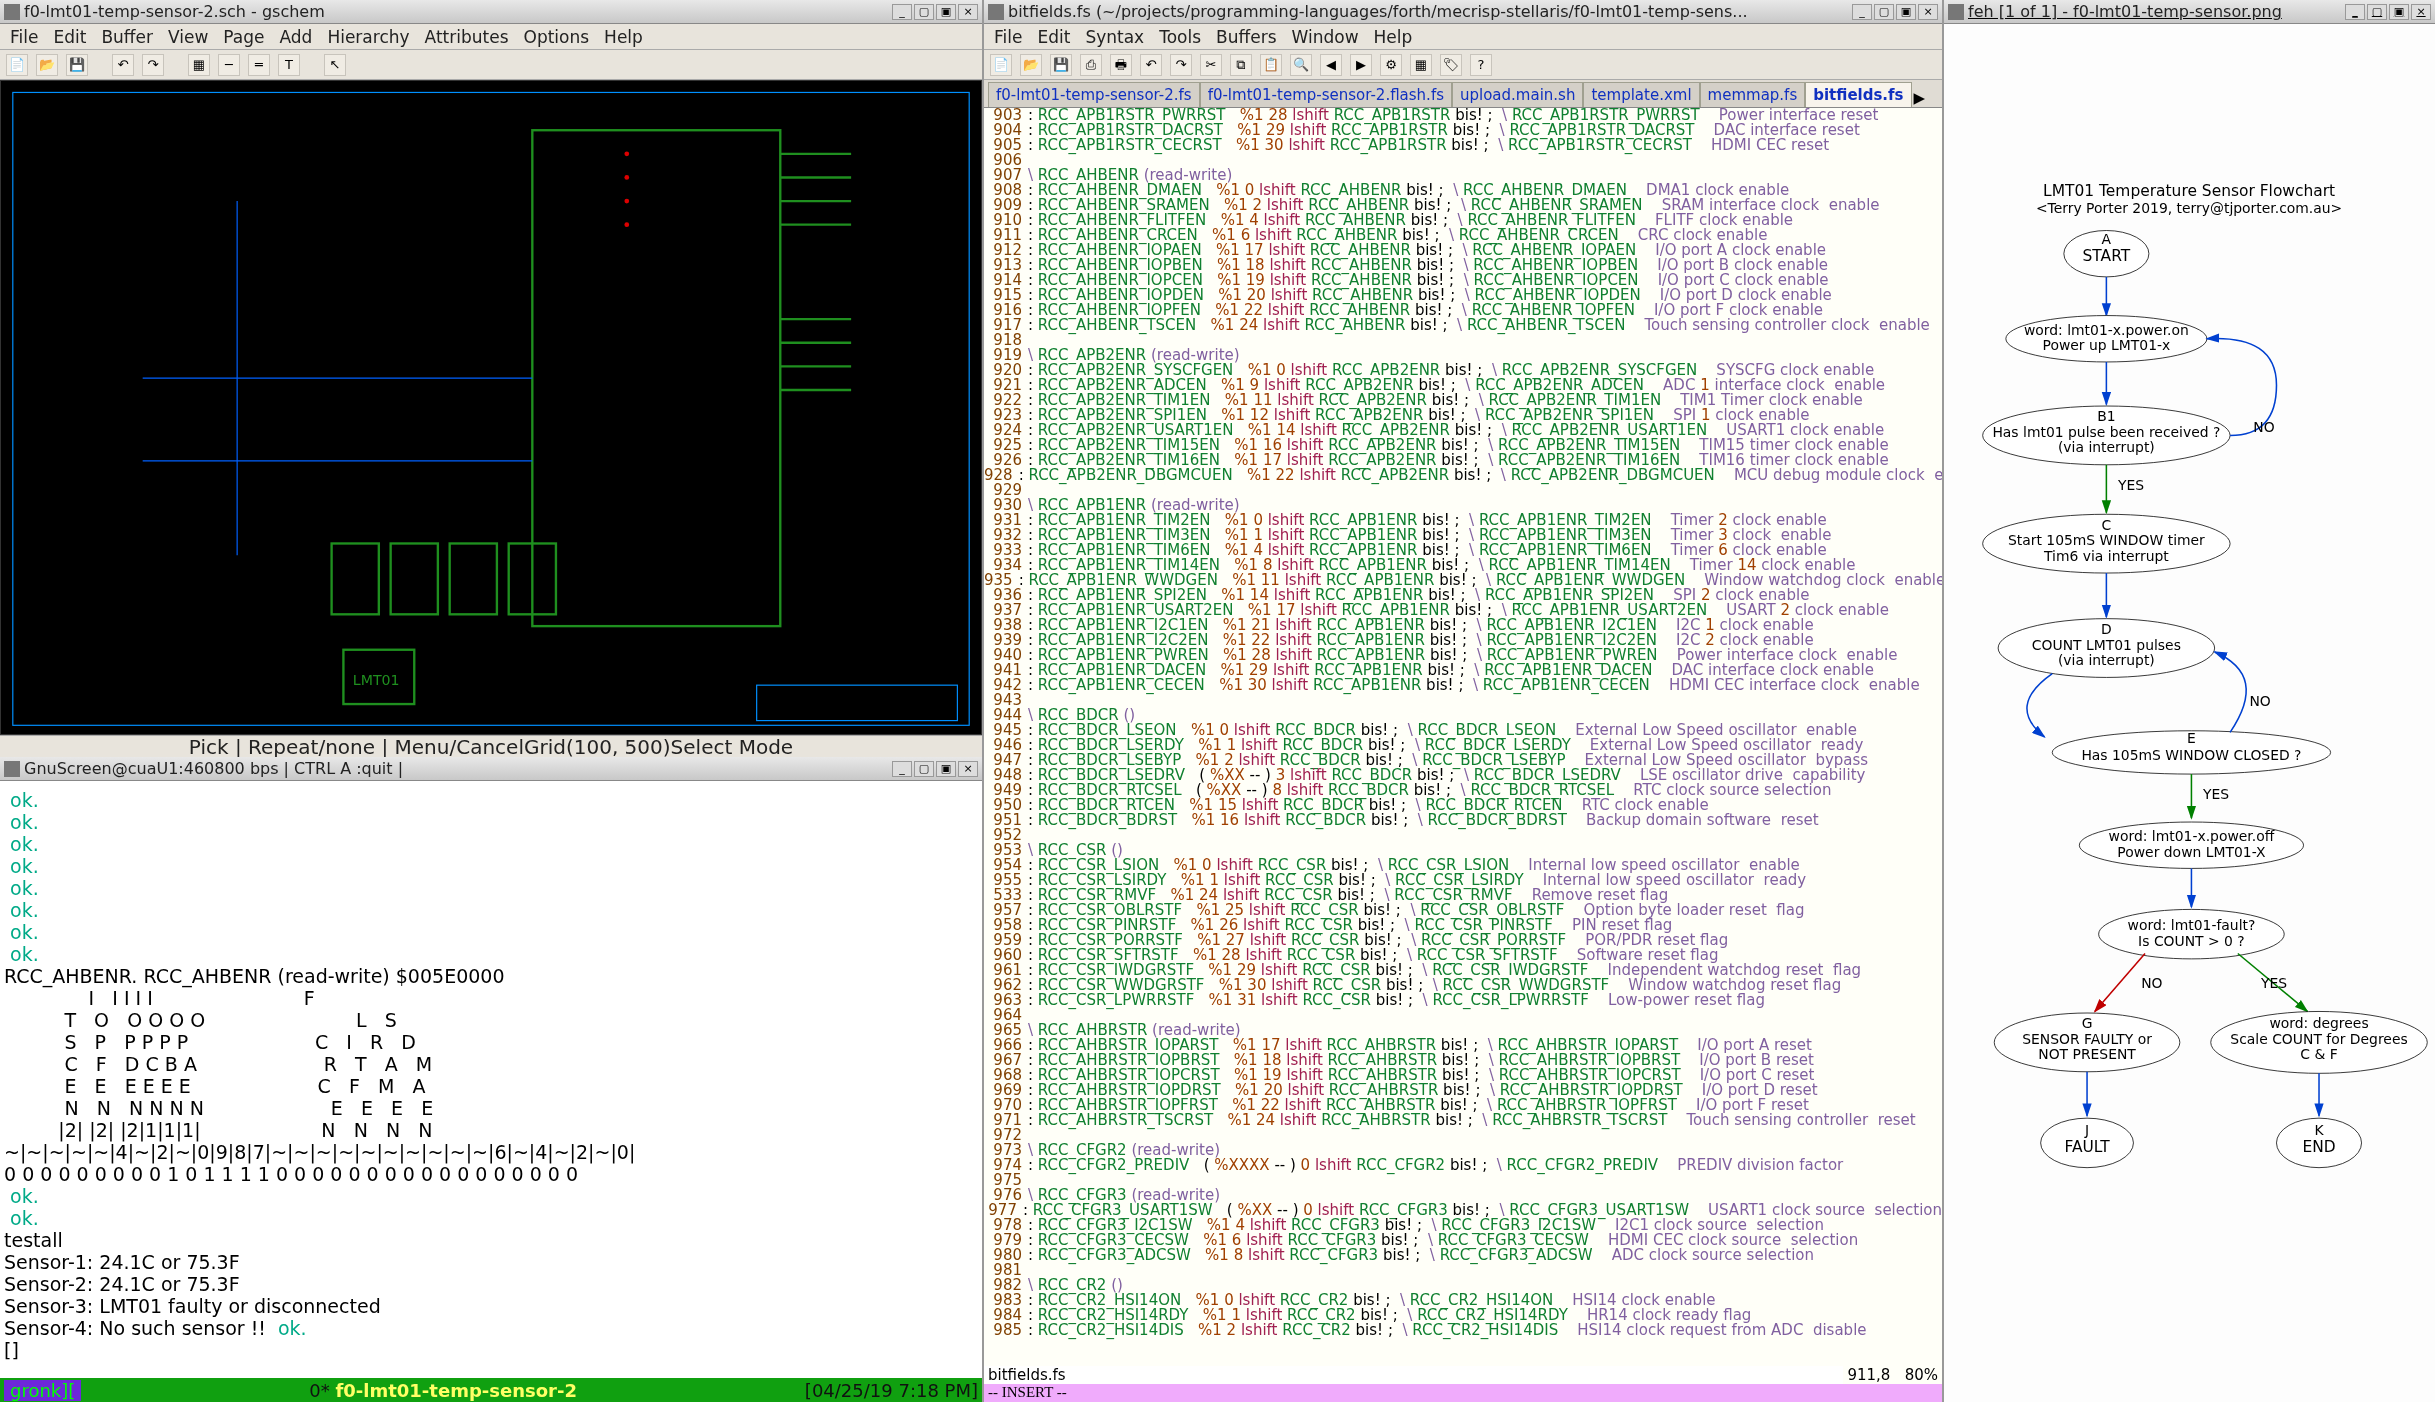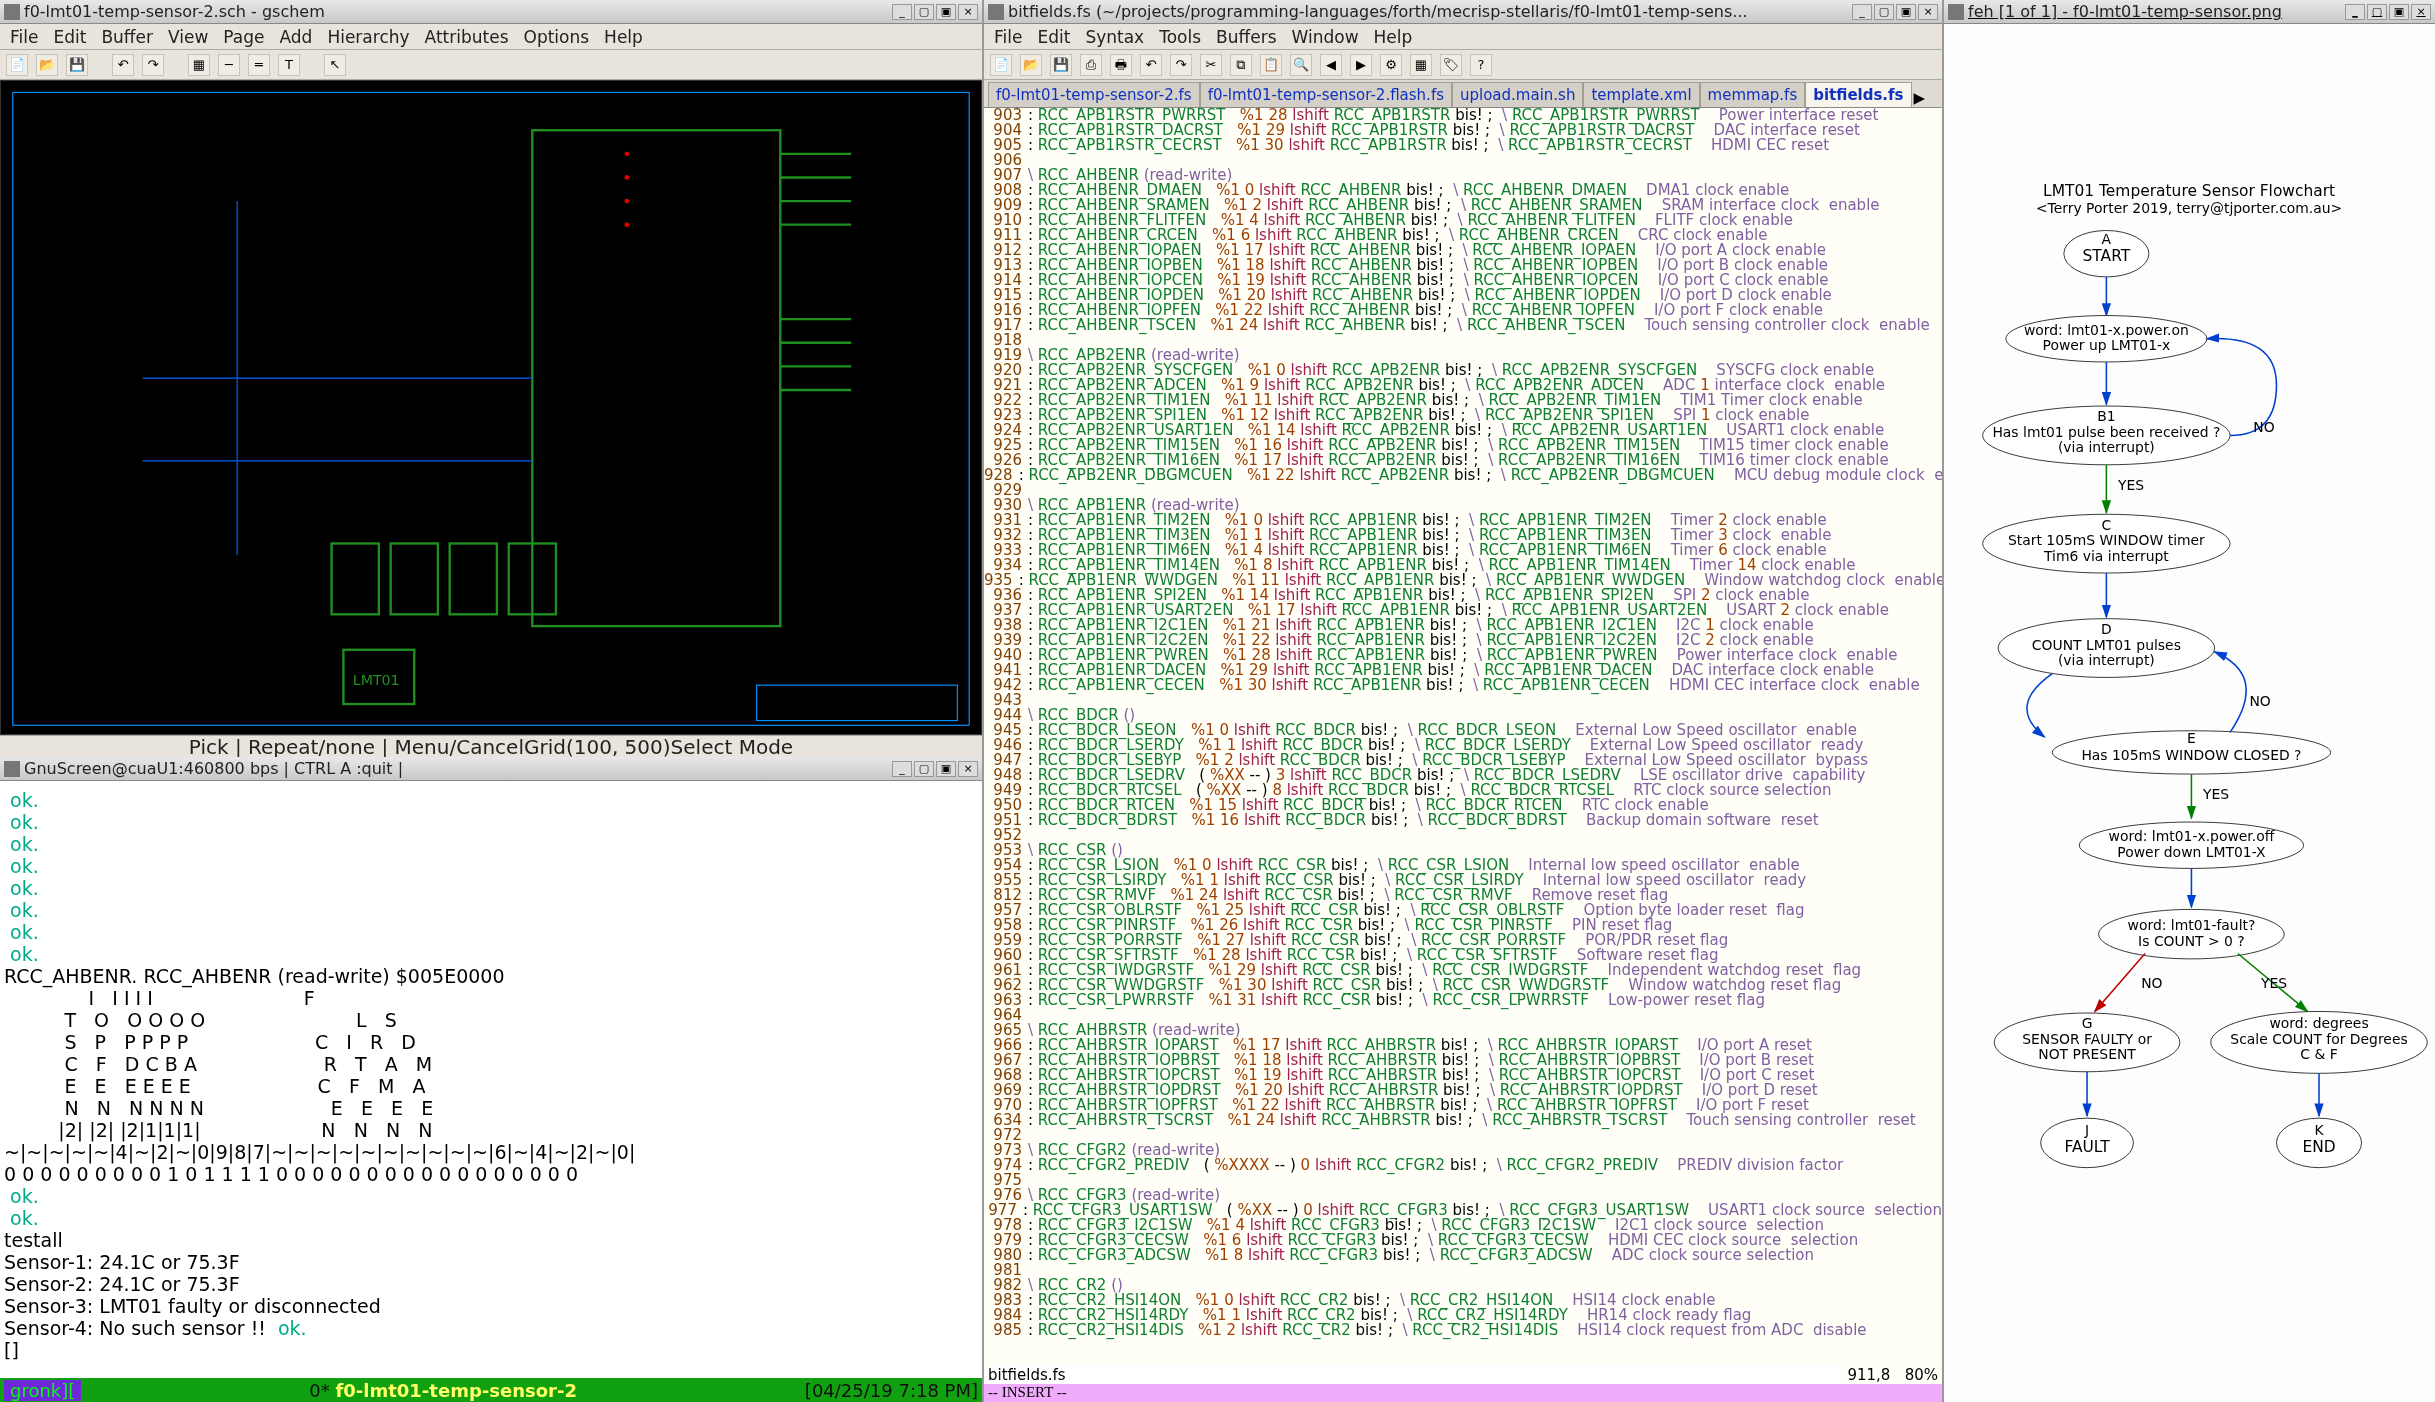--- a/index.html
+++ b/index.html
@@ -262,36 +262,36 @@
       <div class="line"><span class="ln">946</span><span class="lc">: <span class="cA">RCC_BDCR_LSERDY</span>   <span class="cE">%1</span> <span class="cE">1</span> <span class="cB">lshift</span> <span class="cA">RCC_BDCR</span> bis! ;  <span class="cD">\ <span class="cA">RCC_BDCR_LSERDY</span>    External Low Speed oscillator  ready</span></span></div>
       <div class="line"><span class="ln">947</span><span class="lc">: <span class="cA">RCC_BDCR_LSEBYP</span>   <span class="cE">%1</span> <span class="cE">2</span> <span class="cB">lshift</span> <span class="cA">RCC_BDCR</span> bis! ;  <span class="cD">\ <span class="cA">RCC_BDCR_LSEBYP</span>    External Low Speed oscillator  bypass</span></span></div>
       <div class="line"><span class="ln">948</span><span class="lc">: <span class="cA">RCC_BDCR_LSEDRV</span>   ( <span class="cE">%XX</span> -- ) <span class="cE">3</span> <span class="cB">lshift</span> <span class="cA">RCC_BDCR</span> bis! ;  <span class="cD">\ <span class="cA">RCC_BDCR_LSEDRV</span>    LSE oscillator drive  capability</span></span></div>
       <div class="line"><span class="ln">949</span><span class="lc">: <span class="cA">RCC_BDCR_RTCSEL</span>   ( <span class="cE">%XX</span> -- ) <span class="cE">8</span> <span class="cB">lshift</span> <span class="cA">RCC_BDCR</span> bis! ;  <span class="cD">\ <span class="cA">RCC_BDCR_RTCSEL</span>    RTC clock source selection</span></span></div>
       <div class="line"><span class="ln">950</span><span class="lc">: <span class="cA">RCC_BDCR_RTCEN</span>   <span class="cE">%1</span> <span class="cE">15</span> <span class="cB">lshift</span> <span class="cA">RCC_BDCR</span> bis! ;  <span class="cD">\ <span class="cA">RCC_BDCR_RTCEN</span>    RTC clock enable</span></span></div>
       <div class="line"><span class="ln">951</span><span class="lc">: <span class="cA">RCC_BDCR_BDRST</span>   <span class="cE">%1</span> <span class="cE">16</span> <span class="cB">lshift</span> <span class="cA">RCC_BDCR</span> bis! ;  <span class="cD">\ <span class="cA">RCC_BDCR_BDRST</span>    Backup domain software  reset</span></span></div>
       <div class="line"><span class="ln">952</span><span class="lc"></span></div>
       <div class="line"><span class="ln">953</span><span class="lc"><span class="cD">\ <span class="cA">RCC_CSR</span> ()</span></span></div>
       <div class="line"><span class="ln">954</span><span class="lc">: <span class="cA">RCC_CSR_LSION</span>   <span class="cE">%1</span> <span class="cE">0</span> <span class="cB">lshift</span> <span class="cA">RCC_CSR</span> bis! ;  <span class="cD">\ <span class="cA">RCC_CSR_LSION</span>    Internal low speed oscillator  enable</span></span></div>
       <div class="line"><span class="ln">955</span><span class="lc">: <span class="cA">RCC_CSR_LSIRDY</span>   <span class="cE">%1</span> <span class="cE">1</span> <span class="cB">lshift</span> <span class="cA">RCC_CSR</span> bis! ;  <span class="cD">\ <span class="cA">RCC_CSR_LSIRDY</span>    Internal low speed oscillator  ready</span></span></div>
-      <div class="line"><span class="ln">812</span><span class="lc">: <span class="cA">RCC_CSR_RMVF</span>   <span class="cE">%1</span> <span class="cE">24</span> <span class="cB">lshift</span> <span class="cA">RCC_CSR</span> bis! ;  <span class="cD">\ <span class="cA">RCC_CSR_RMVF</span>    Remove reset flag</span></span></div>
+      <div class="line"><span class="ln">533</span><span class="lc">: <span class="cA">RCC_CSR_RMVF</span>   <span class="cE">%1</span> <span class="cE">24</span> <span class="cB">lshift</span> <span class="cA">RCC_CSR</span> bis! ;  <span class="cD">\ <span class="cA">RCC_CSR_RMVF</span>    Remove reset flag</span></span></div>
       <div class="line"><span class="ln">957</span><span class="lc">: <span class="cA">RCC_CSR_OBLRSTF</span>   <span class="cE">%1</span> <span class="cE">25</span> <span class="cB">lshift</span> <span class="cA">RCC_CSR</span> bis! ;  <span class="cD">\ <span class="cA">RCC_CSR_OBLRSTF</span>    Option byte loader reset  flag</span></span></div>
       <div class="line"><span class="ln">958</span><span class="lc">: <span class="cA">RCC_CSR_PINRSTF</span>   <span class="cE">%1</span> <span class="cE">26</span> <span class="cB">lshift</span> <span class="cA">RCC_CSR</span> bis! ;  <span class="cD">\ <span class="cA">RCC_CSR_PINRSTF</span>    PIN reset flag</span></span></div>
       <div class="line"><span class="ln">959</span><span class="lc">: <span class="cA">RCC_CSR_PORRSTF</span>   <span class="cE">%1</span> <span class="cE">27</span> <span class="cB">lshift</span> <span class="cA">RCC_CSR</span> bis! ;  <span class="cD">\ <span class="cA">RCC_CSR_PORRSTF</span>    POR/PDR reset flag</span></span></div>
       <div class="line"><span class="ln">960</span><span class="lc">: <span class="cA">RCC_CSR_SFTRSTF</span>   <span class="cE">%1</span> <span class="cE">28</span> <span class="cB">lshift</span> <span class="cA">RCC_CSR</span> bis! ;  <span class="cD">\ <span class="cA">RCC_CSR_SFTRSTF</span>    Software reset flag</span></span></div>
       <div class="line"><span class="ln">961</span><span class="lc">: <span class="cA">RCC_CSR_IWDGRSTF</span>   <span class="cE">%1</span> <span class="cE">29</span> <span class="cB">lshift</span> <span class="cA">RCC_CSR</span> bis! ;  <span class="cD">\ <span class="cA">RCC_CSR_IWDGRSTF</span>    Independent watchdog reset  flag</span></span></div>
       <div class="line"><span class="ln">962</span><span class="lc">: <span class="cA">RCC_CSR_WWDGRSTF</span>   <span class="cE">%1</span> <span class="cE">30</span> <span class="cB">lshift</span> <span class="cA">RCC_CSR</span> bis! ;  <span class="cD">\ <span class="cA">RCC_CSR_WWDGRSTF</span>    Window watchdog reset flag</span></span></div>
       <div class="line"><span class="ln">963</span><span class="lc">: <span class="cA">RCC_CSR_LPWRRSTF</span>   <span class="cE">%1</span> <span class="cE">31</span> <span class="cB">lshift</span> <span class="cA">RCC_CSR</span> bis! ;  <span class="cD">\ <span class="cA">RCC_CSR_LPWRRSTF</span>    Low-power reset flag</span></span></div>
       <div class="line"><span class="ln">964</span><span class="lc"></span></div>
       <div class="line"><span class="ln">965</span><span class="lc"><span class="cD">\ <span class="cA">RCC_AHBRSTR</span> (read-write)</span></span></div>
       <div class="line"><span class="ln">966</span><span class="lc">: <span class="cA">RCC_AHBRSTR_IOPARST</span>   <span class="cE">%1</span> <span class="cE">17</span> <span class="cB">lshift</span> <span class="cA">RCC_AHBRSTR</span> bis! ;  <span class="cD">\ <span class="cA">RCC_AHBRSTR_IOPARST</span>    I/O port A reset</span></span></div>
       <div class="line"><span class="ln">967</span><span class="lc">: <span class="cA">RCC_AHBRSTR_IOPBRST</span>   <span class="cE">%1</span> <span class="cE">18</span> <span class="cB">lshift</span> <span class="cA">RCC_AHBRSTR</span> bis! ;  <span class="cD">\ <span class="cA">RCC_AHBRSTR_IOPBRST</span>    I/O port B reset</span></span></div>
       <div class="line"><span class="ln">968</span><span class="lc">: <span class="cA">RCC_AHBRSTR_IOPCRST</span>   <span class="cE">%1</span> <span class="cE">19</span> <span class="cB">lshift</span> <span class="cA">RCC_AHBRSTR</span> bis! ;  <span class="cD">\ <span class="cA">RCC_AHBRSTR_IOPCRST</span>    I/O port C reset</span></span></div>
       <div class="line"><span class="ln">969</span><span class="lc">: <span class="cA">RCC_AHBRSTR_IOPDRST</span>   <span class="cE">%1</span> <span class="cE">20</span> <span class="cB">lshift</span> <span class="cA">RCC_AHBRSTR</span> bis! ;  <span class="cD">\ <span class="cA">RCC_AHBRSTR_IOPDRST</span>    I/O port D reset</span></span></div>
       <div class="line"><span class="ln">970</span><span class="lc">: <span class="cA">RCC_AHBRSTR_IOPFRST</span>   <span class="cE">%1</span> <span class="cE">22</span> <span class="cB">lshift</span> <span class="cA">RCC_AHBRSTR</span> bis! ;  <span class="cD">\ <span class="cA">RCC_AHBRSTR_IOPFRST</span>    I/O port F reset</span></span></div>
-      <div class="line"><span class="ln">634</span><span class="lc">: <span class="cA">RCC_AHBRSTR_TSCRST</span>   <span class="cE">%1</span> <span class="cE">24</span> <span class="cB">lshift</span> <span class="cA">RCC_AHBRSTR</span> bis! ;  <span class="cD">\ <span class="cA">RCC_AHBRSTR_TSCRST</span>    Touch sensing controller  reset</span></span></div>
+      <div class="line"><span class="ln">971</span><span class="lc">: <span class="cA">RCC_AHBRSTR_TSCRST</span>   <span class="cE">%1</span> <span class="cE">24</span> <span class="cB">lshift</span> <span class="cA">RCC_AHBRSTR</span> bis! ;  <span class="cD">\ <span class="cA">RCC_AHBRSTR_TSCRST</span>    Touch sensing controller  reset</span></span></div>
       <div class="line"><span class="ln">972</span><span class="lc"></span></div>
       <div class="line"><span class="ln">973</span><span class="lc"><span class="cD">\ <span class="cA">RCC_CFGR2</span> (read-write)</span></span></div>
       <div class="line"><span class="ln">974</span><span class="lc">: <span class="cA">RCC_CFGR2_PREDIV</span>   ( <span class="cE">%XXXX</span> -- ) <span class="cE">0</span> <span class="cB">lshift</span> <span class="cA">RCC_CFGR2</span> bis! ;  <span class="cD">\ <span class="cA">RCC_CFGR2_PREDIV</span>    PREDIV division factor</span></span></div>
       <div class="line"><span class="ln">975</span><span class="lc"></span></div>
       <div class="line"><span class="ln">976</span><span class="lc"><span class="cD">\ <span class="cA">RCC_CFGR3</span> (read-write)</span></span></div>
       <div class="line"><span class="ln">977</span><span class="lc">: <span class="cA">RCC_CFGR3_USART1SW</span>   ( <span class="cE">%XX</span> -- ) <span class="cE">0</span> <span class="cB">lshift</span> <span class="cA">RCC_CFGR3</span> bis! ;  <span class="cD">\ <span class="cA">RCC_CFGR3_USART1SW</span>    USART1 clock source  selection</span></span></div>
       <div class="line"><span class="ln">978</span><span class="lc">: <span class="cA">RCC_CFGR3_I2C1SW</span>   <span class="cE">%1</span> <span class="cE">4</span> <span class="cB">lshift</span> <span class="cA">RCC_CFGR3</span> bis! ;  <span class="cD">\ <span class="cA">RCC_CFGR3_I2C1SW</span>    I2C1 clock source  selection</span></span></div>
       <div class="line"><span class="ln">979</span><span class="lc">: <span class="cA">RCC_CFGR3_CECSW</span>   <span class="cE">%1</span> <span class="cE">6</span> <span class="cB">lshift</span> <span class="cA">RCC_CFGR3</span> bis! ;  <span class="cD">\ <span class="cA">RCC_CFGR3_CECSW</span>    HDMI CEC clock source  selection</span></span></div>
       <div class="line"><span class="ln">980</span><span class="lc">: <span class="cA">RCC_CFGR3_ADCSW</span>   <span class="cE">%1</span> <span class="cE">8</span> <span class="cB">lshift</span> <span class="cA">RCC_CFGR3</span> bis! ;  <span class="cD">\ <span class="cA">RCC_CFGR3_ADCSW</span>    ADC clock source selection</span></span></div>
       <div class="line"><span class="ln">981</span><span class="lc"></span></div>

